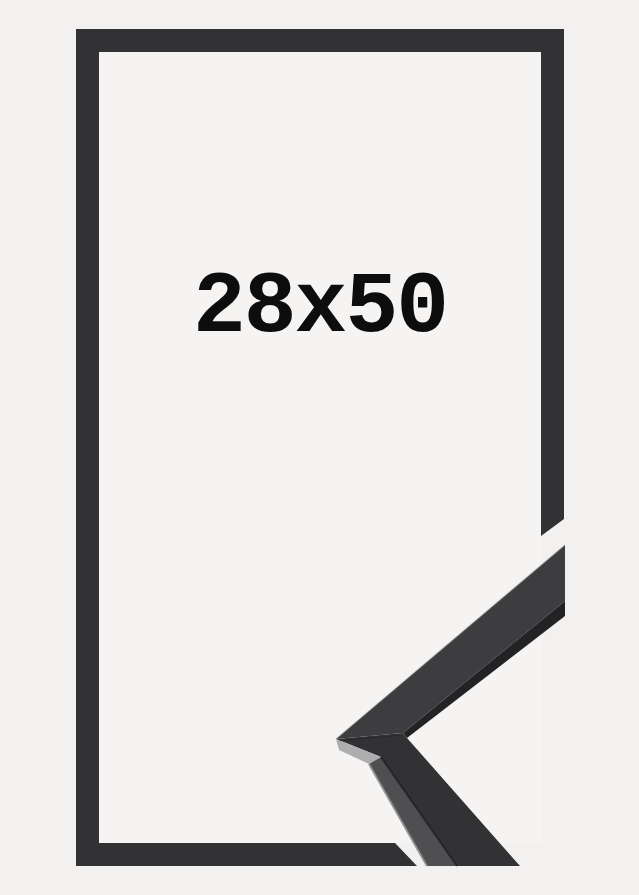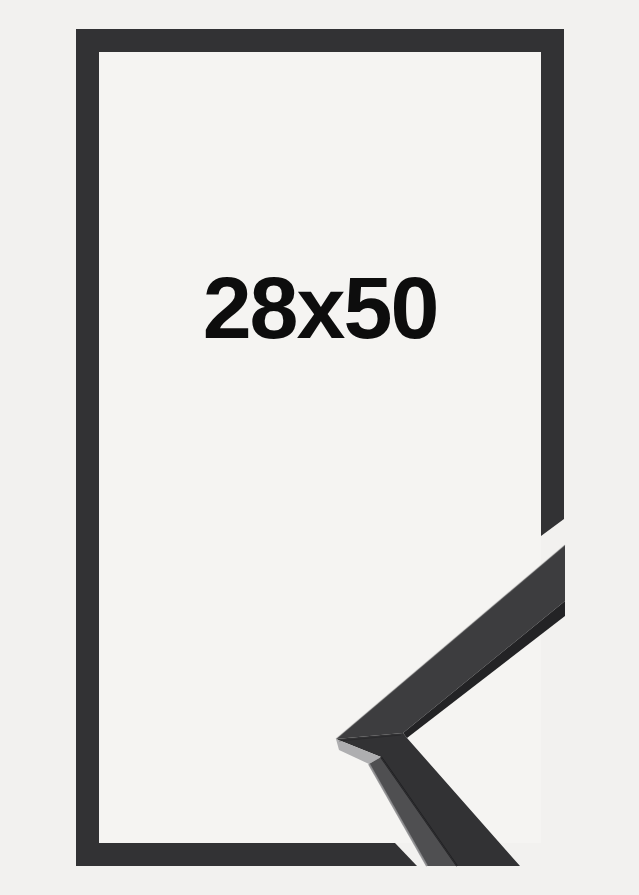--- a/index.html
+++ b/index.html
@@ -26,20 +26,21 @@
     top: 264px;
     width: 442px;
     text-align: center;
     font-size: 88px;
     font-weight: 700;
     letter-spacing: -2px;
     line-height: 1;
     color: #0d0d0d;
     user-select: none;
     white-space: nowrap;
+    font-family: Liberation Mono, monospace;
   }
 </style>
 </head>
 <body>
 
 <div id="canvas">
 
   <svg id="frame-art" width="639" height="895" viewBox="0 0 639 895" xmlns="http://www.w3.org/2000/svg">
 
     <rect x="0" y="0" width="639" height="895" fill="#f2f1ef"></rect>

